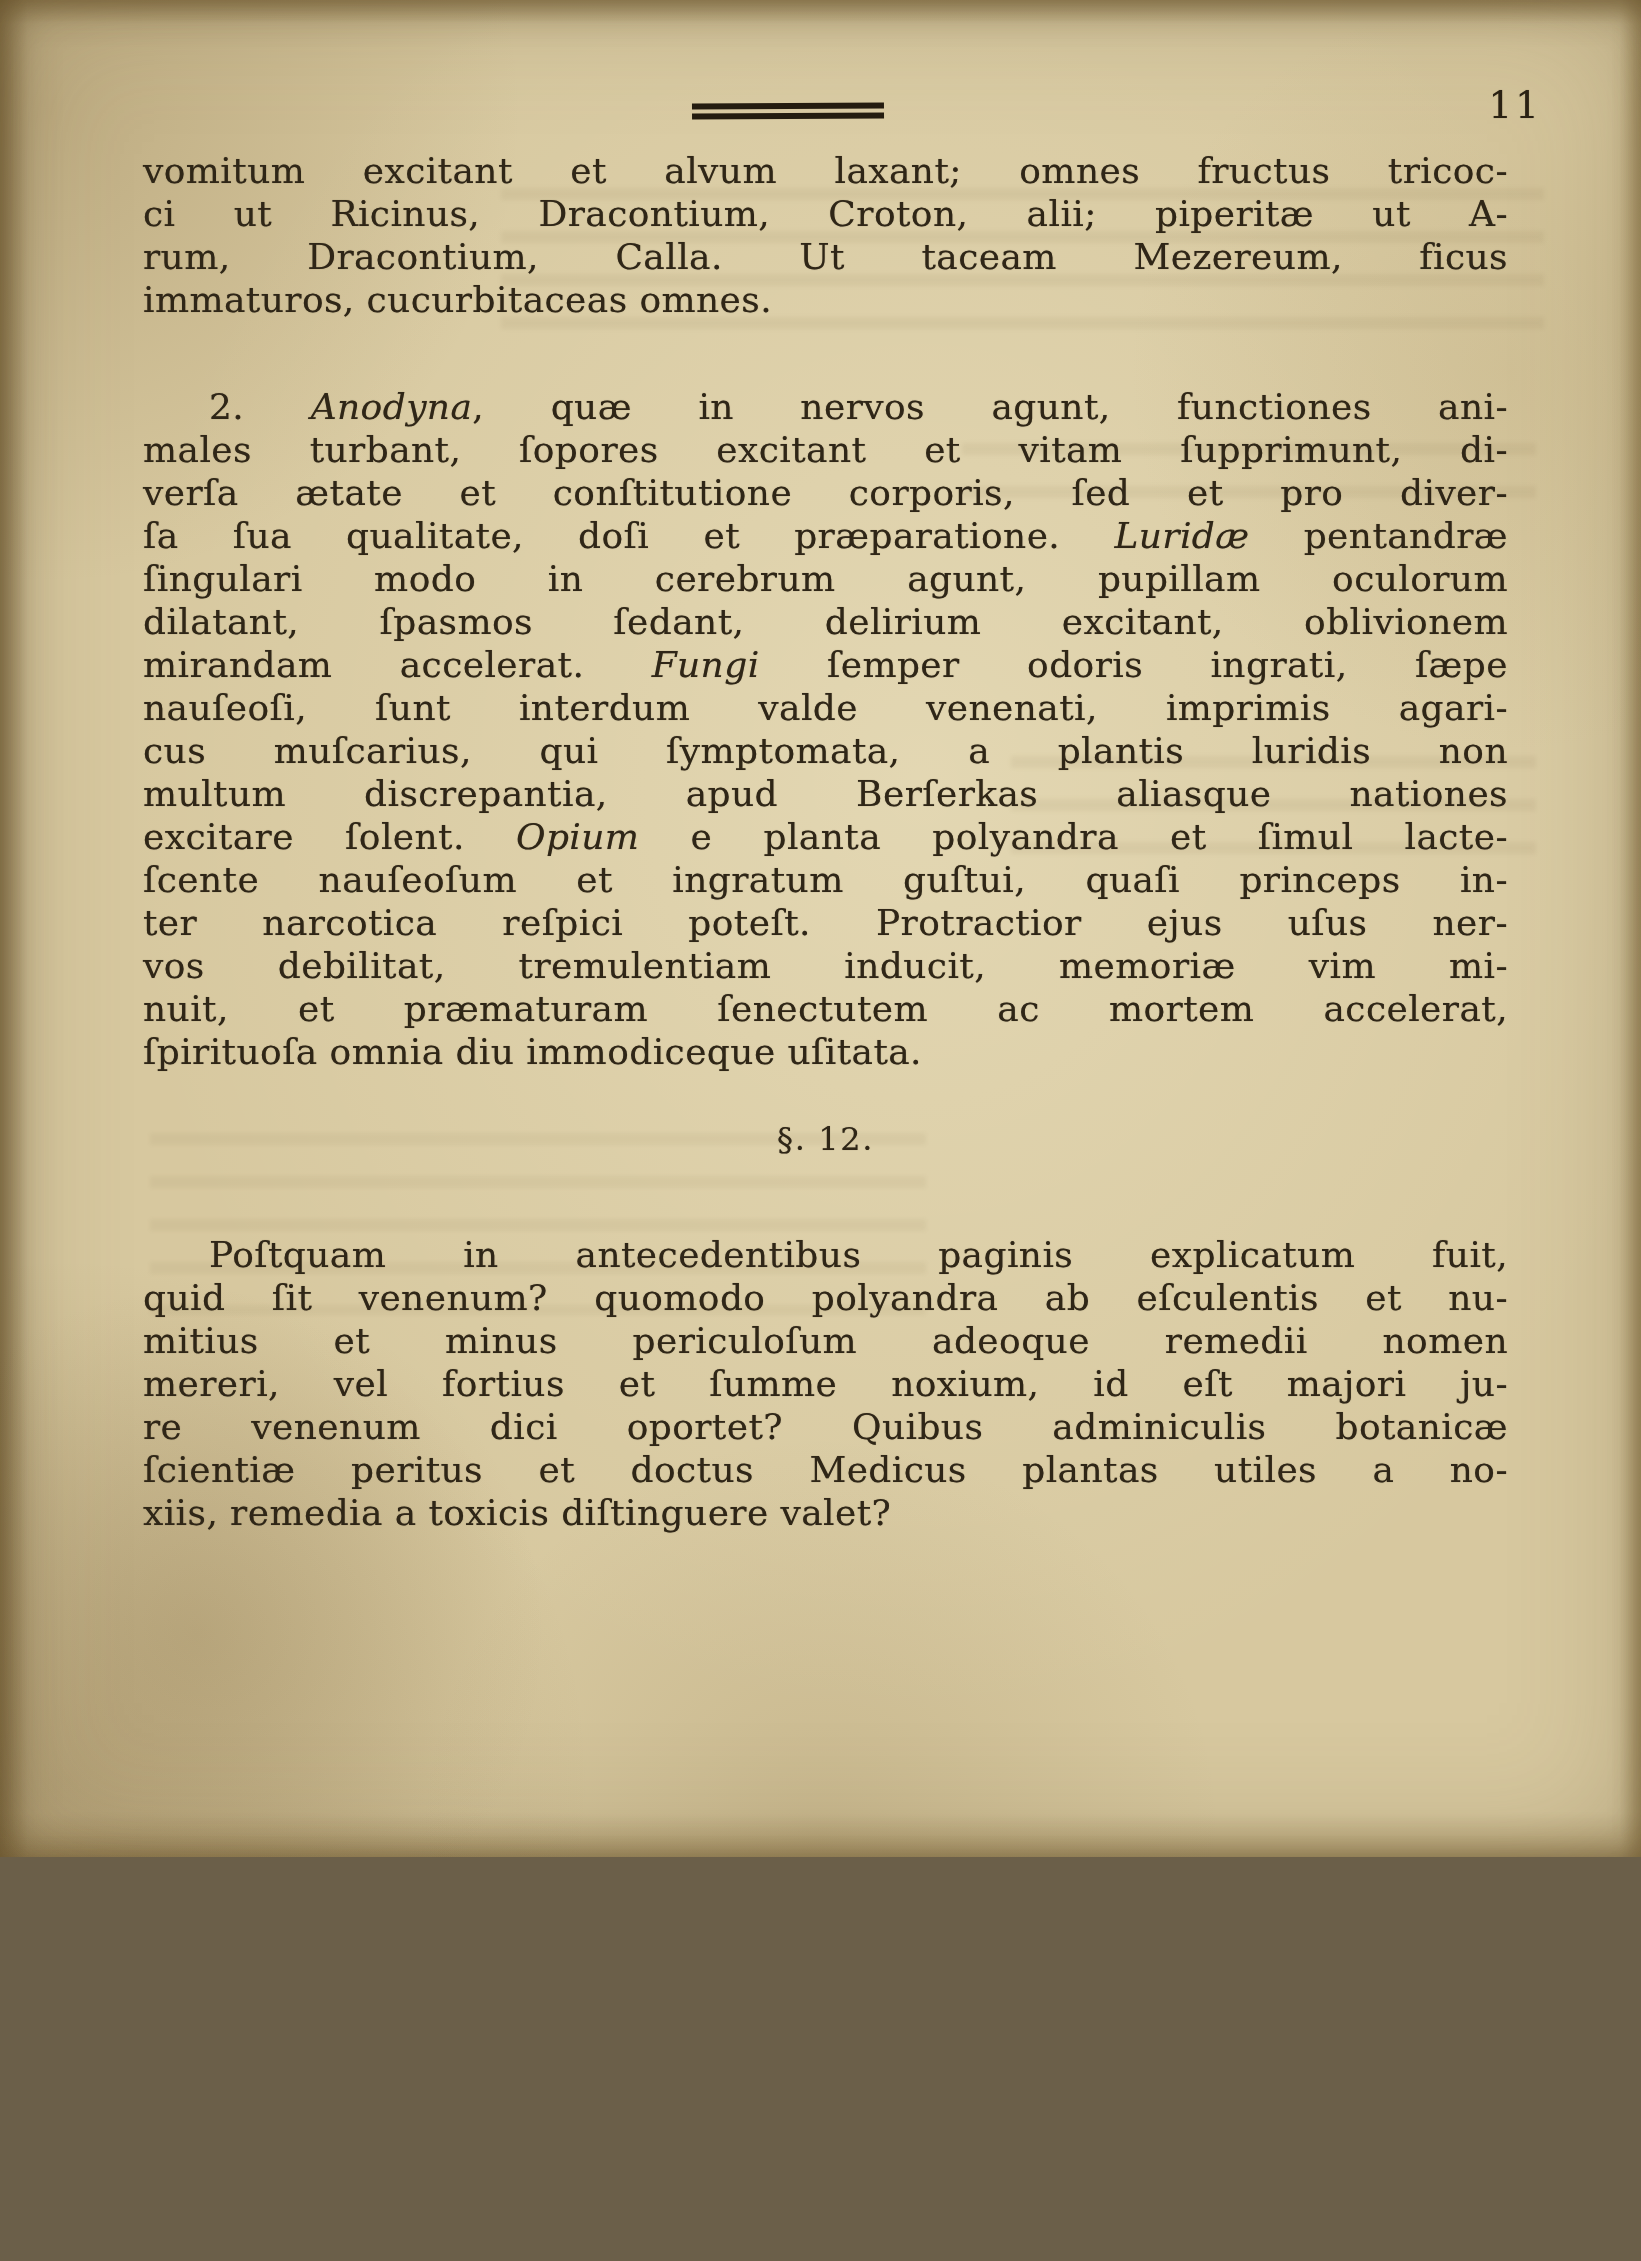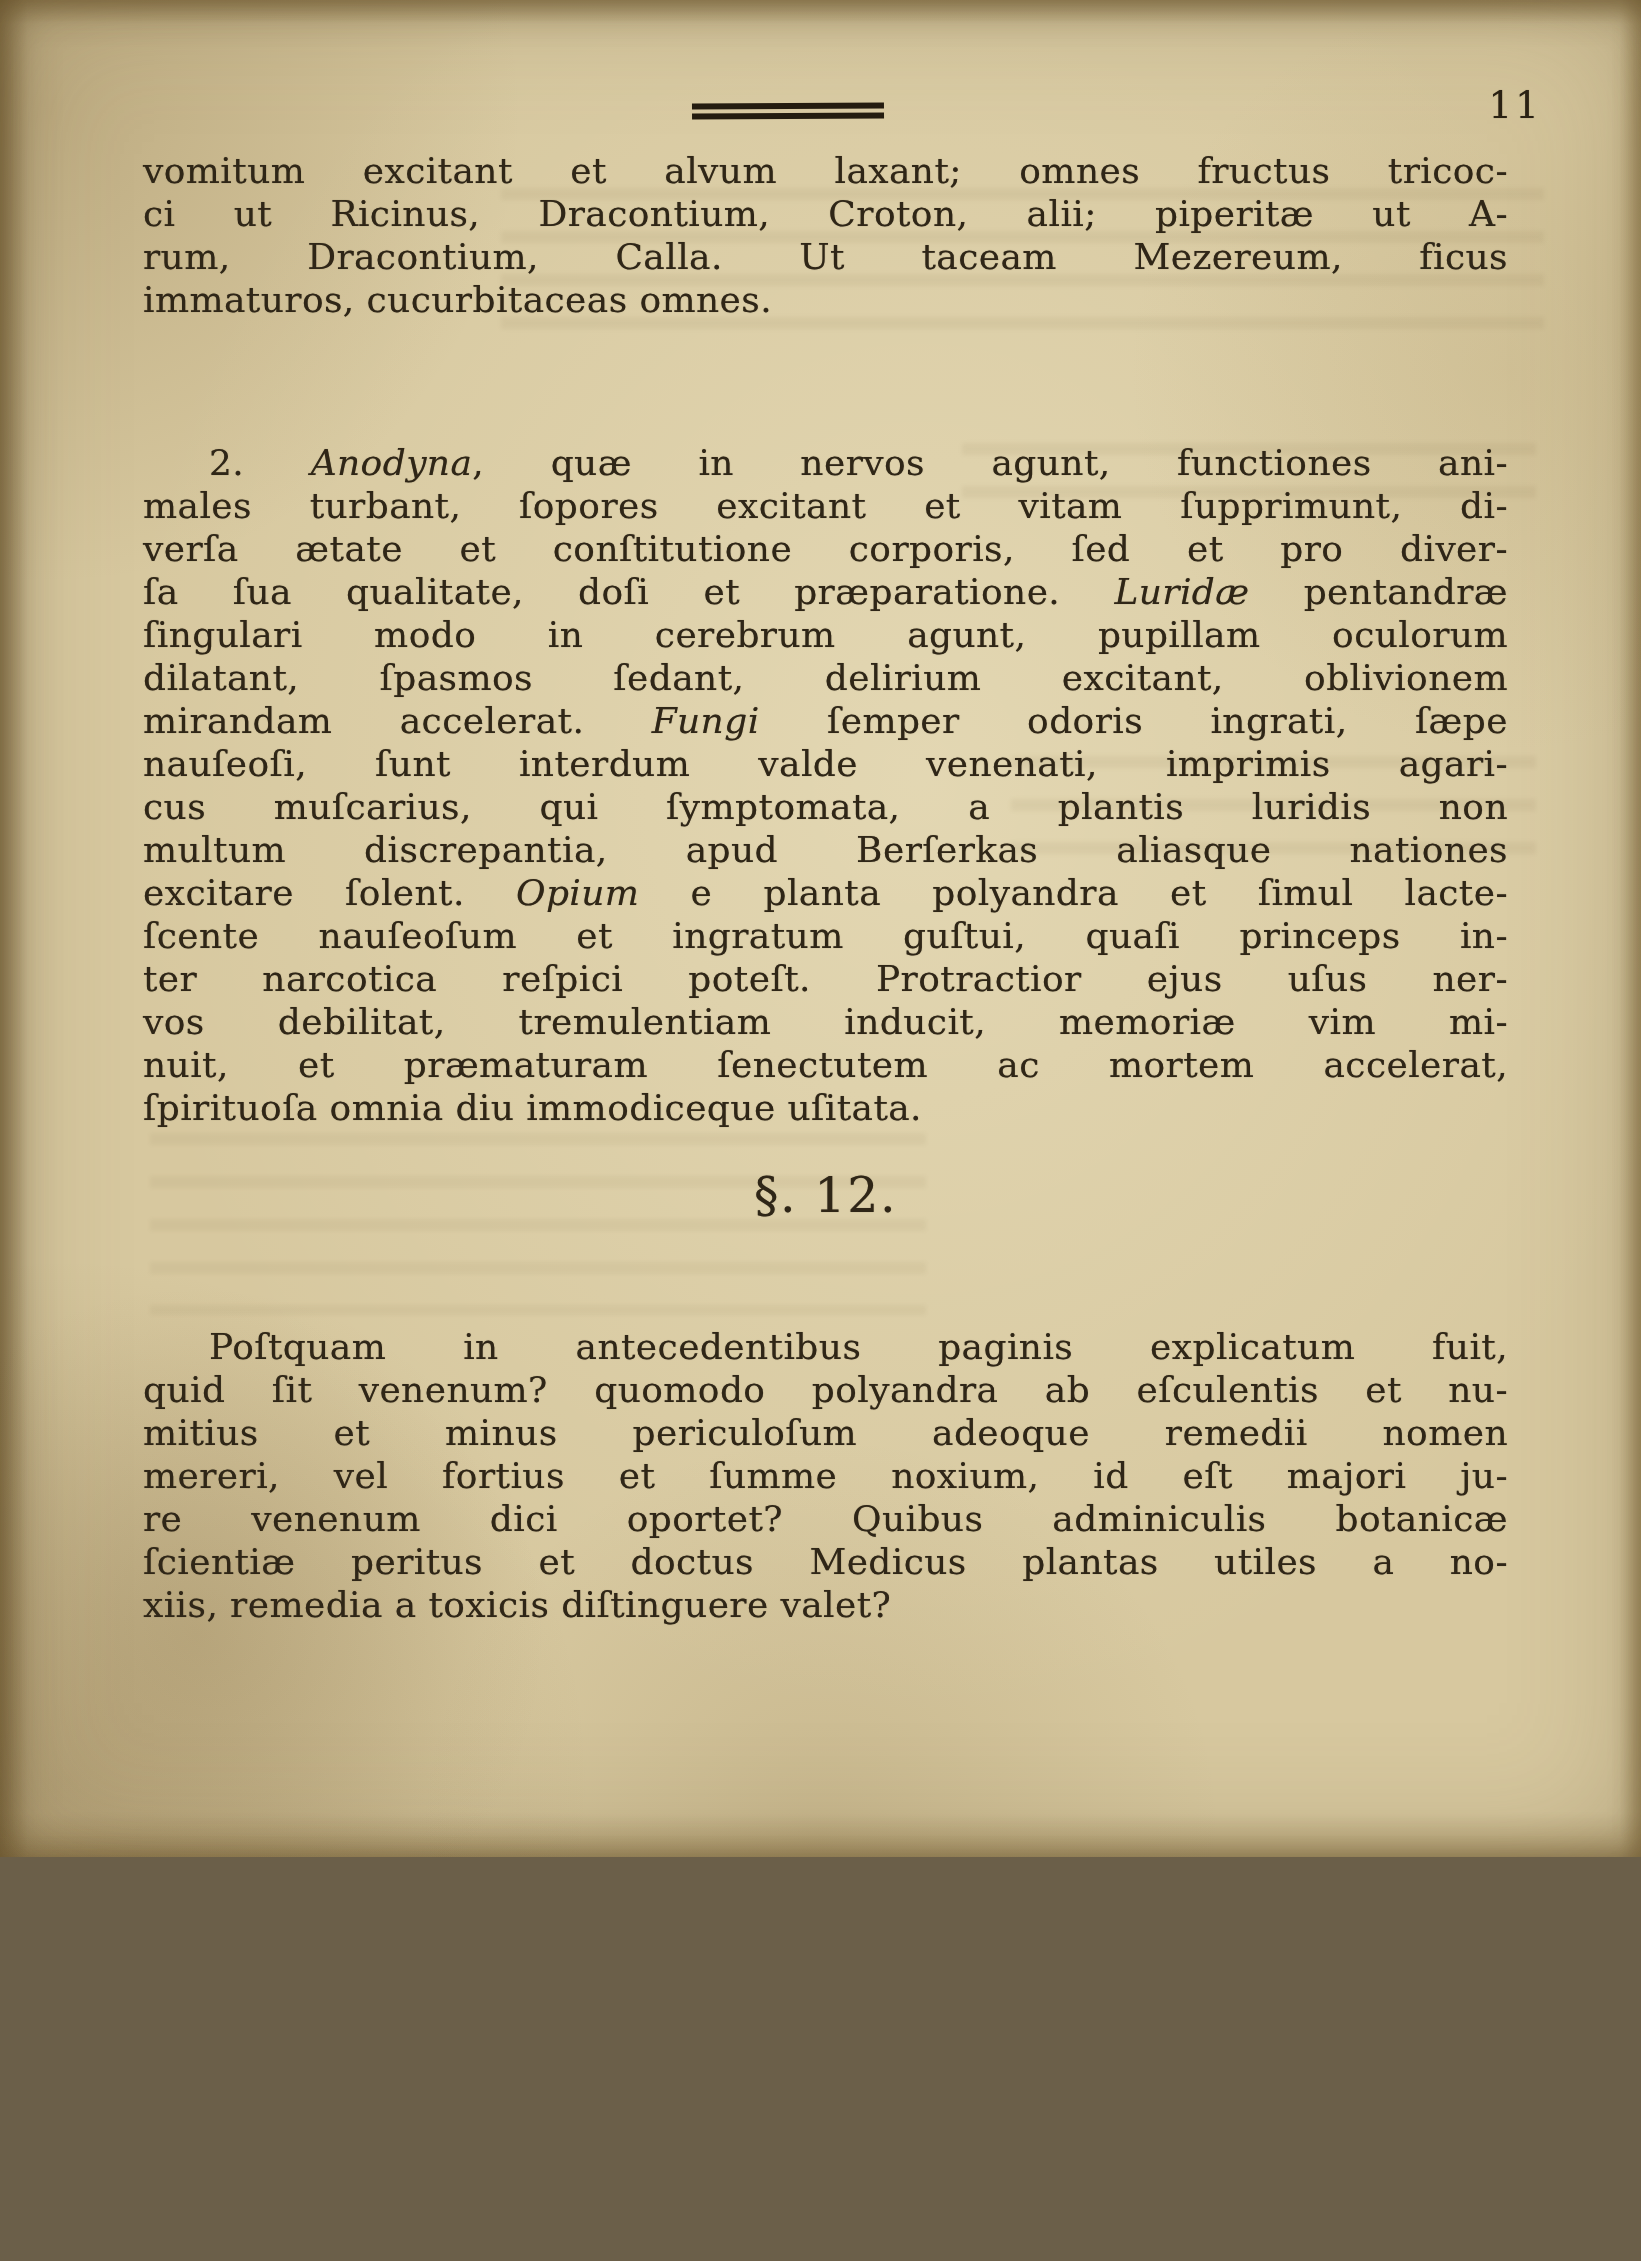--- a/index.html
+++ b/index.html
@@ -86,28 +86,28 @@
     text-align: justify;
     text-align-last: justify;
     -moz-text-align-last: justify;
     white-space: normal;
   }
   .line.last {
     text-align-last: left;
     -moz-text-align-last: left;
   }
   .para.indented .line:first-child { padding-left: 66px; }
-  .p2 { margin-top: 120px; }
+  .p2 { margin-top: 64px; }
   .heading {
     margin-top: 45px;
-    margin-bottom: 108px;
+    margin-bottom: 72px;
     height: 43px;
     line-height: 43px;
     text-align: center;
-    font-size: 49px;
+    font-size: 32px;
     letter-spacing: 1.6px;
   }
   .it { font-style: italic; }
 </style>
 </head>
 <body>
 
 <div class="page">
 
   <div class="ghost ghost-1"></div>

